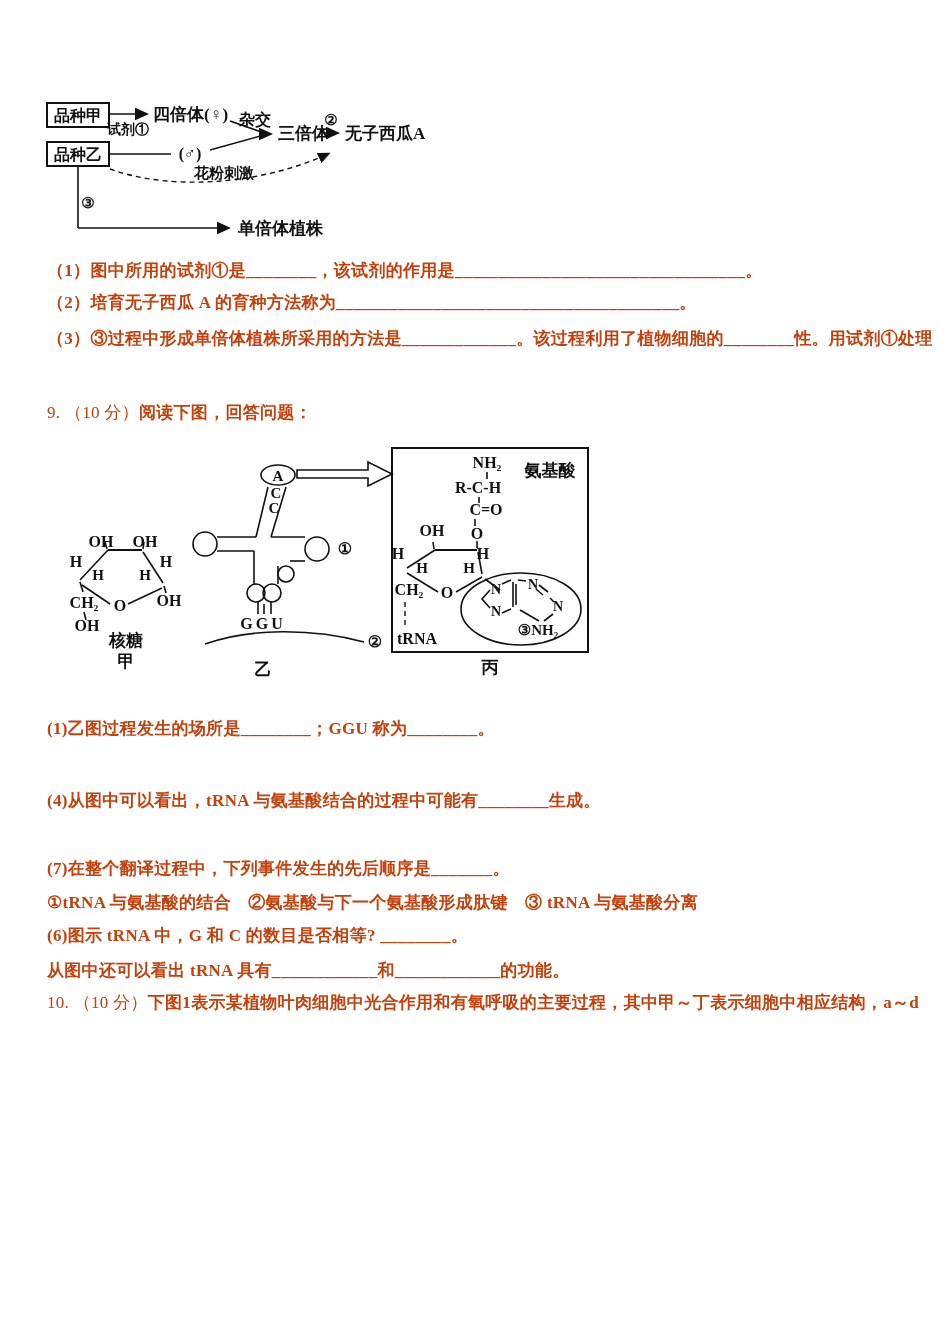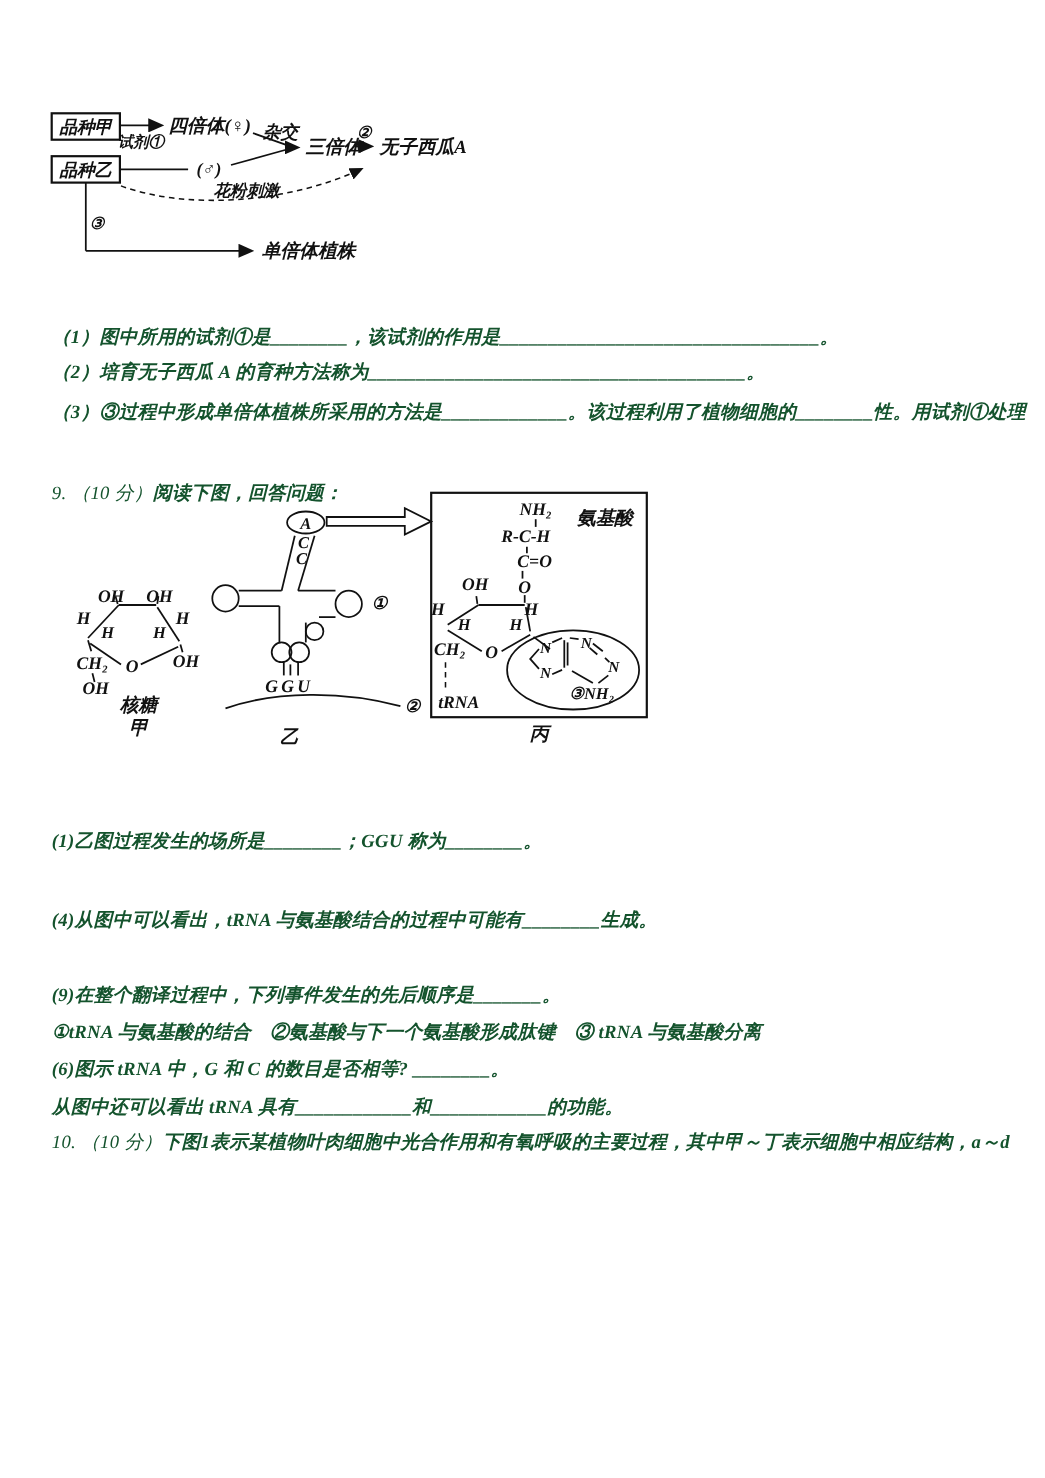--- a/index.html
+++ b/index.html
@@ -1,19 +1,19 @@
 <!DOCTYPE html>
 <html><head>
 <meta charset="utf-8">
 <style>
   html,body{margin:0;padding:0;background:#fff;}
   #page{position:relative;width:950px;height:1344px;background:#ffffff;overflow:hidden;
-        font-family:"Liberation Serif","DejaVu Serif",serif;color:#14532d;font-style:italic;}
+        font-family:"Liberation Serif","DejaVu Serif",serif;color:#c2410c;}
   .tline{position:absolute;left:47px;font-size:17px;font-weight:700;white-space:nowrap;
-         letter-spacing:0.3px;line-height:22px;margin-top:36px;}
+         letter-spacing:0.3px;line-height:22px;}
   .numpart{font-weight:400;}
   svg{position:absolute;overflow:visible;}
   svg text{font-family:"Liberation Serif","DejaVu Serif",serif;font-weight:700;fill:#111;}
   .st{stroke:#111;stroke-width:1.6;fill:none;}
   .st2{stroke:#111;stroke-width:2;fill:none;}
   .dash{stroke:#111;stroke-width:1.4;fill:none;stroke-dasharray:5 4;}
 </style>
 </head>
 <body>
 
@@ -157,20 +157,20 @@
     <text x="446" y="162" font-size="14" text-anchor="middle">N</text>
     <text x="446" y="184" font-size="14" text-anchor="middle">N</text>
     <text x="483" y="157" font-size="14" text-anchor="middle">N</text>
     <text x="508" y="179" font-size="14" text-anchor="middle">N</text>
     <text x="488" y="203" font-size="15" text-anchor="middle">③NH₂</text>
     <text x="440" y="241" font-size="17" text-anchor="middle">丙</text>
   </svg>
 
   <div class="tline" style="top:718px">(1)乙图过程发生的场所是________；GGU 称为________。</div>
   <div class="tline" style="top:790px">(4)从图中可以看出，tRNA 与氨基酸结合的过程中可能有________生成。</div>
-  <div class="tline" style="top:858px">(9)在整个翻译过程中，下列事件发生的先后顺序是_______。</div>
+  <div class="tline" style="top:858px">(7)在整个翻译过程中，下列事件发生的先后顺序是_______。</div>
   <div class="tline" style="top:892px">①tRNA 与氨基酸的结合　②氨基酸与下一个氨基酸形成肽键　③ tRNA 与氨基酸分离</div>
   <div class="tline" style="top:925px">(6)图示 tRNA 中，G 和 C 的数目是否相等? ________。</div>
   <div class="tline" style="top:960px">从图中还可以看出 tRNA 具有____________和____________的功能。</div>
 
   <div class="tline" style="top:992px"><span class="numpart">10. （10 分）</span><span>下图1表示某植物叶肉细胞中光合作用和有氧呼吸的主要过程，其中甲～丁表示细胞中相应结构，a～d</span></div>
 
 </div>
 
 </body></html>

